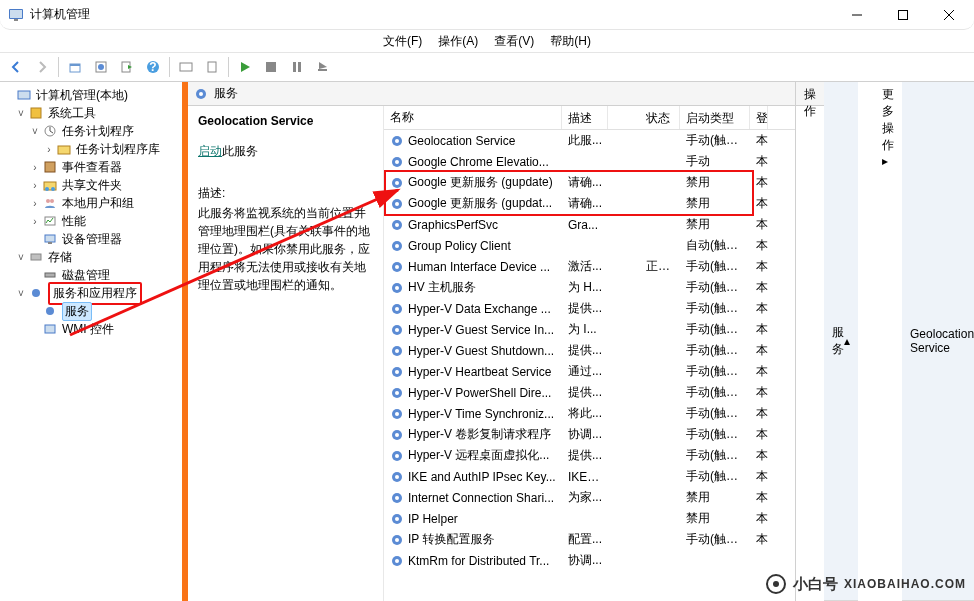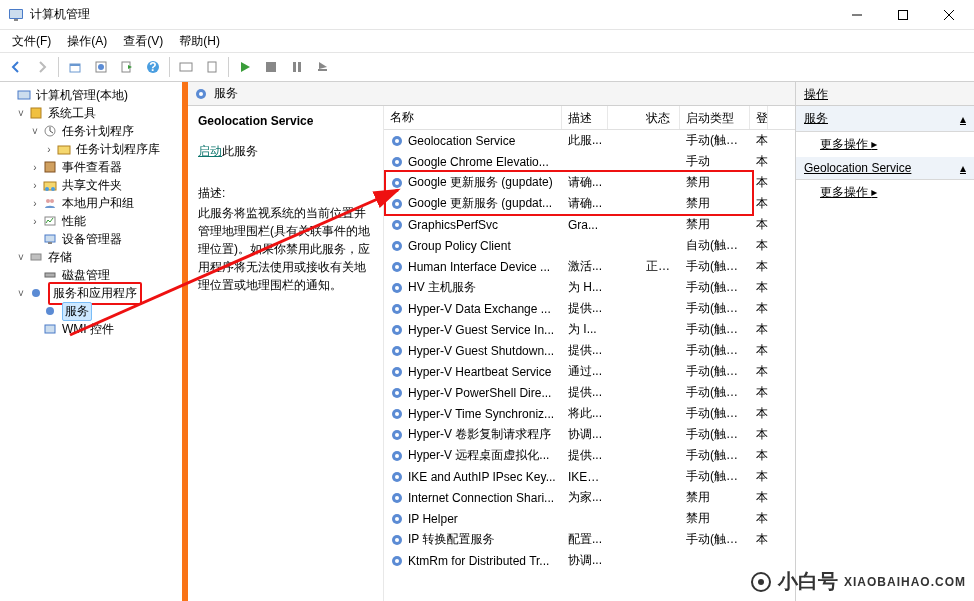--- a/index.html
+++ b/index.html
@@ -1,27 +1,27 @@
 <!DOCTYPE html>
 <html><head>
 <meta charset="utf-8">
 <style>
 * { box-sizing: border-box; font-family: "Microsoft YaHei", "Segoe UI", sans-serif; font-size: 12px; }
 body { margin: 0; width: 974px; height: 601px; background: #fff; overflow: hidden; display: flex; flex-direction: column; }
 
 
-.titlebar { height: 30px; display: flex; align-items: center; padding: 0 2px 0 8px; border-bottom: 1px solid #e5e5e5; }
+.titlebar { height: 30px; display: flex; align-items: center; padding: 0 2px 0 8px; border-bottom: 1px solid #e5e5e5; border-radius: 10px; }
 .titlebar .appicon { width: 16px; height: 16px; margin-right: 6px; }
 .titlebar .title { flex: 1; }
 .winctrls { display: flex; }
 .winbtn { width: 46px; height: 30px; display: flex; align-items: center; justify-content: center; }
 .winbtn svg { width: 10px; height: 10px; }
 
 
-.menubar { height: 22px; display: flex; align-items: center; padding: 0 4px; }
+.menubar { height: 22px; display: flex; align-items: center; padding: 0 4px; justify-content: center; }
 .menuitem { padding: 2px 8px; }
 
 
 .toolbar { height: 30px; display: flex; align-items: center; padding: 0 4px; border-top: 1px solid #e5e5e5; border-bottom: 1px solid #d0d0d0; gap: 2px; }
 .tbtn { width: 24px; height: 24px; display: flex; align-items: center; justify-content: center; border: 1px solid transparent; }
 .sep { width: 1px; height: 20px; background: #d0d0d0; margin: 0 2px; }
 
 
 .main { flex: 1; display: flex; min-height: 0; }
 
@@ -52,37 +52,37 @@
 .cell { padding: 0 6px; overflow: hidden; white-space: nowrap; text-overflow: ellipsis; }
 .c0 { width: 178px; display: flex; align-items: center; }
 .c1 { width: 46px; }
 .c2 { width: 40px; margin-left: 32px; }
 .c3 { width: 70px; }
 .c4 { width: 18px; }
 .gear { width: 14px; height: 14px; margin-right: 4px; flex-shrink: 0; }
 .listwrap::-webkit-scrollbar { width: 16px; }
 
 
-.actions { width: 178px; display: flex; flex-direction: column; text-decoration: underline; }
+.actions { width: 178px; display: flex; flex-direction: row; }
 .acthdr { height: 24px; background: #f5f5f5; border-bottom: 1px solid #d0d0d0; padding: 4px 8px; }
 .actsec { background: #eef3f9; padding: 4px 8px; display: flex; align-items: center; justify-content: space-between; border-bottom: 1px solid #d8d8d8; }
 .actitem { padding: 4px 8px 4px 24px; }
 
 
 .redbox { position: absolute; border: 2px solid #e11; pointer-events: none; }
 
 
 .arrow { position: absolute; pointer-events: none; z-index: 5; }
 
 
 .gearsvg { fill: #5b8bd4; }
 
 
 .wm { position: fixed; bottom: 6px; right: 8px; font-family: Arial, sans-serif; font-weight: bold; color: #333; display: flex; align-items: center; gap: 6px; pointer-events: none; }
-.wm .big { font-size: 20px; }
+.wm .big { font-size: 15px; }
 .wm .sm { font-size: 12px; letter-spacing: 1px; }
 </style>
 </head>
 <body>
 
 <div class="titlebar">
   <svg class="appicon" viewBox="0 0 16 16">
       <rect x="1" y="2" width="14" height="10" fill="#4a7bc8" rx="1"></rect>
       <rect x="2" y="3" width="12" height="8" fill="#cde"></rect>
       <rect x="6" y="12" width="4" height="2" fill="#888"></rect>

